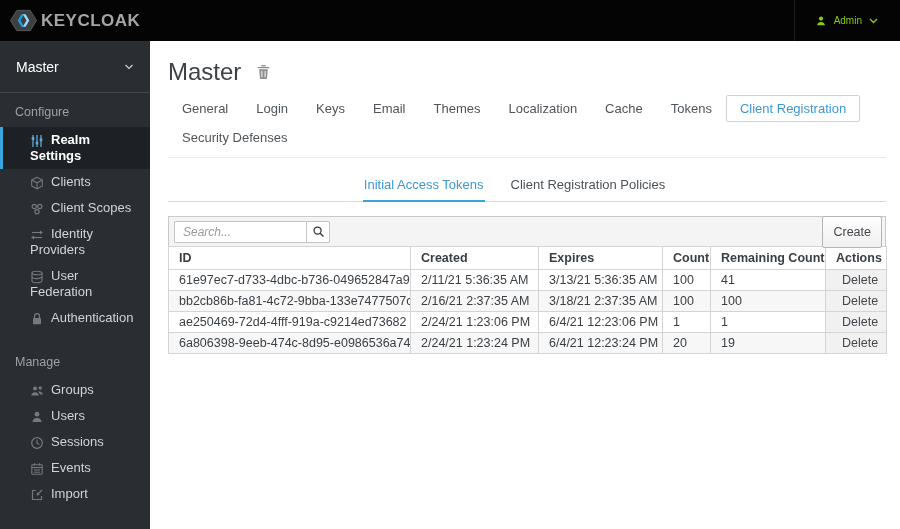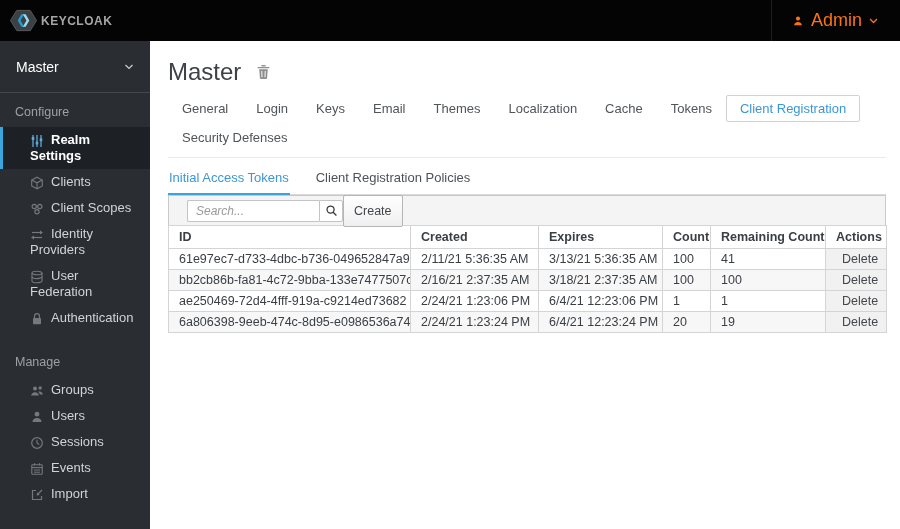--- a/index.html
+++ b/index.html
@@ -10,22 +10,22 @@
     --sidebar-active-bg:#1d2125;
   }
   *{box-sizing:border-box;margin:0;padding:0;}
   html,body{width:900px;height:529px;overflow:hidden;}
   body{font-family:"Liberation Sans",sans-serif;background:#fff;color:#3a3f44;}
 
   
   .topbar{position:absolute;top:0;left:0;width:900px;height:41px;background:var(--topbar-bg);
           display:flex;align-items:center;justify-content:space-between;z-index:10;}
   .brand{display:flex;align-items:center;gap:4px;padding-left:10px;}
-  .brand-text{color:#a5a5a5;font-weight:bold;font-size:12px;letter-spacing:.5px;}
-  .user-menu{display:flex;align-items:center;gap:7px;color:#f97316;font-size:18px;height:41px;
+  .brand-text{color:#a5a5a5;font-weight:bold;font-size:17px;letter-spacing:.5px;}
+  .user-menu{display:flex;align-items:center;gap:7px;color:#84cc16;font-size:10px;height:41px;
              padding:0 22px 0 20px;border-left:1px solid #1d1d1d;cursor:pointer;}
   .user-menu svg{display:block;}
 
   
   .sidebar{position:absolute;top:41px;left:0;width:150px;height:488px;background:var(--sidebar-bg);
            font-size:13px;color:#d2d3d5;}
   .realm-selector{height:52px;display:flex;align-items:center;justify-content:space-between;
                   padding:0 16px;border-bottom:1px solid #44474c;color:#fff;font-size:14px;cursor:pointer;}
   .nav-section-label{padding:12px 15px 8px;color:#9da0a4;font-size:12.5px;}
   .nav-section.second{margin-top:12px;}
@@ -44,26 +44,26 @@
   .title-row{display:flex;align-items:center;gap:15px;margin-bottom:9px;}
   .page-title{font-size:24px;font-weight:400;color:#3e4145;}
   .trash-btn{color:#8e8e8e;cursor:pointer;line-height:0;}
 
   .tabs{display:flex;flex-wrap:wrap;font-size:13px;color:#50555a;border-bottom:1px solid #ebebeb;
         padding-bottom:4px;}
   .tab{padding:6px 14px;margin-bottom:2px;cursor:pointer;white-space:nowrap;}
   .tab.active{border:1px solid #d2d2d2;border-radius:2px;background:#fff;color:var(--tab-blue);
               padding:5px 13px;}
 
-  .subtabs{display:flex;border-bottom:1px solid #d9d9d9;margin-top:5px;font-size:13px;}
+  .subtabs{display:flex;border-bottom:1px solid #d9d9d9;margin-top:12px;font-size:13px;justify-content:center;}
   .subtab{margin-right:25px;padding:7px 1px 8px;color:#4d5258;cursor:pointer;}
   .subtab.active{color:var(--tab-blue);border-bottom:2px solid var(--accent);margin-bottom:-1px;}
 
-  .toolbar{background:#f4f4f4;border:1px solid #c9c9c9;border-bottom:none;
-           height:30px;display:flex;align-items:center;justify-content:flex-start;padding:0 3px 0 18px;}
+  .toolbar{margin-top:14px;background:#f4f4f4;border:1px solid #c9c9c9;border-bottom:none;
+           height:30px;display:flex;align-items:center;justify-content:space-between;padding:0 3px 0 5px;}
   .search-group{display:flex;align-items:center;}
   .search-input{width:132px;height:22px;border:1px solid #c4c4c4;border-right:none;
                 border-radius:2px 0 0 2px;padding:2px 8px;font-size:12px;color:#444;
                 font-family:"Liberation Sans",sans-serif;outline:none;background:#fff;}
   .search-input::placeholder{font-style:italic;color:#9a9a9a;}
   .search-btn{width:24px;height:22px;border:1px solid #c4c4c4;background:#fff;
               border-radius:0 2px 2px 0;display:flex;align-items:center;justify-content:center;
               color:#3a3a3a;cursor:pointer;padding:0;}
   .create-btn{height:32px;padding:0 10px;font-size:12.5px;color:#43474b;
               background:linear-gradient(#ffffff,#efefef);border:1px solid #b5b5b5;border-radius:2px;

